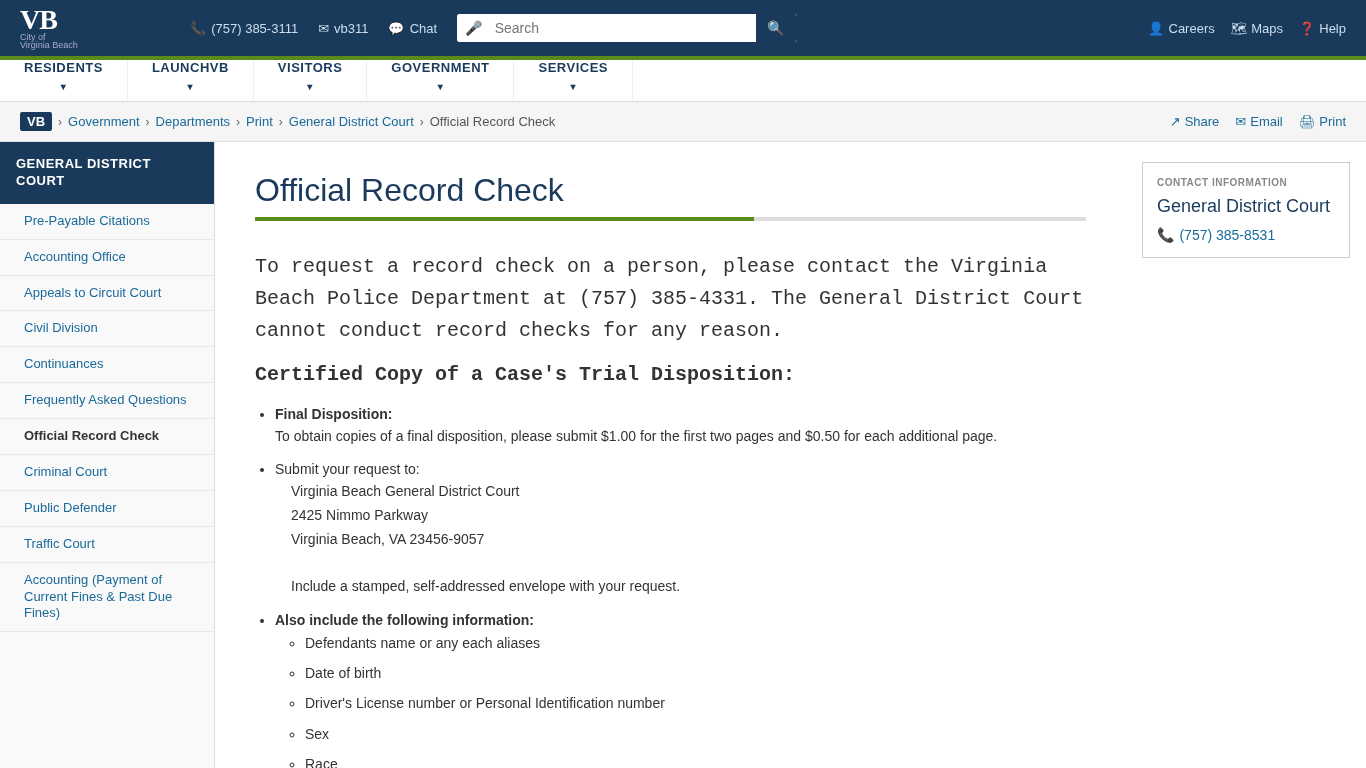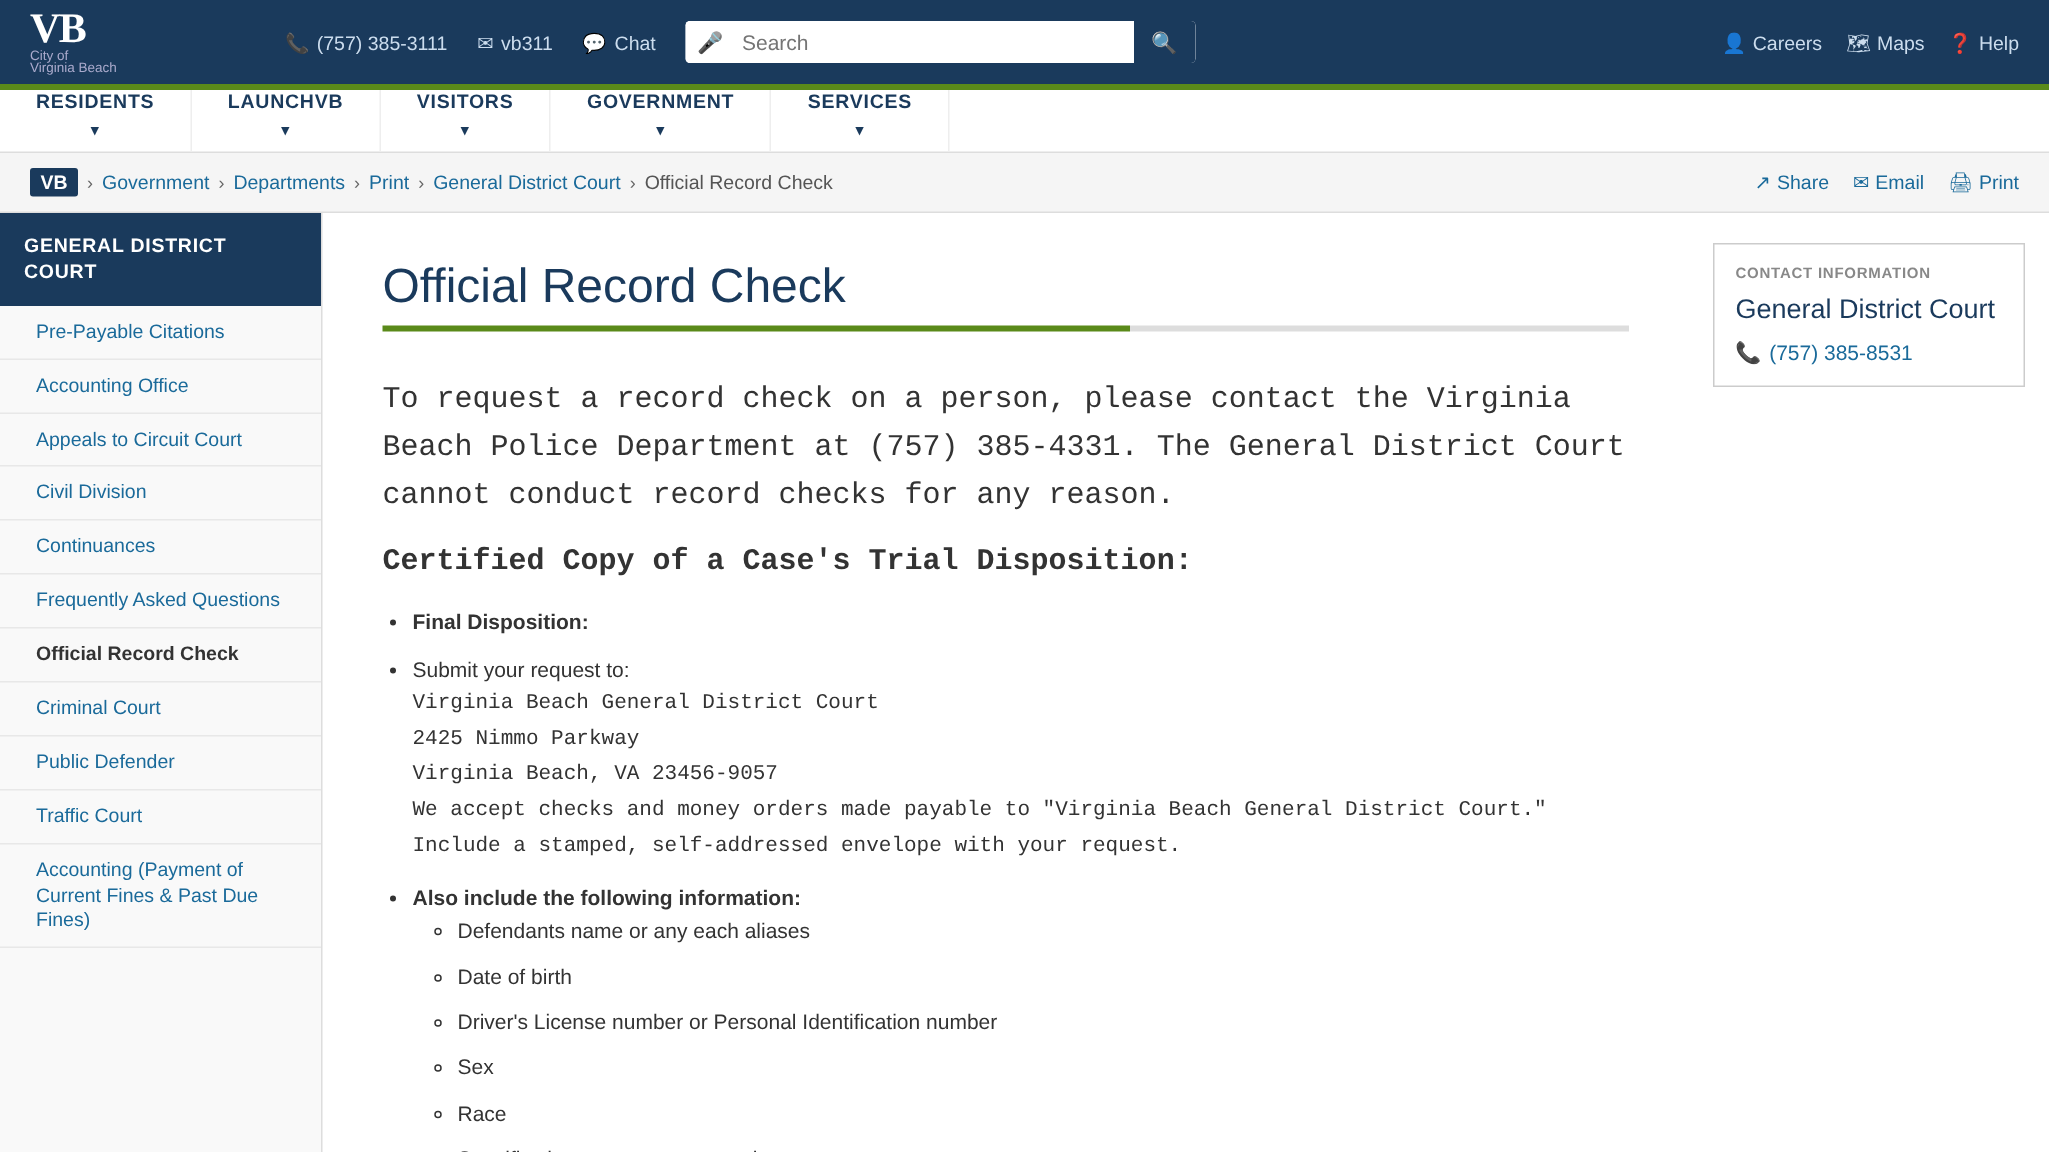--- a/index.html
+++ b/index.html
@@ -242,24 +242,23 @@
       margin-left: 30px;
       list-style-type: circle;
     }
     .content-area ol li {
       margin-bottom: 8px;
       line-height: 1.6;
       font-size: 14px;
     }
     .bold { font-weight: bold; }
     .address-block {
-      margin-left: 0;
+      margin-left: 16px;
       line-height: 1.7;
       font-size: 14px;
-      font-family: Liberation Mono, monospace;
     }
 
     
     .right-sidebar {
       width: 240px;
       min-width: 240px;
       padding: 20px 16px;
     }
     .contact-box {
       border: 1px solid #ccc;
@@ -432,28 +431,29 @@
     <h1 class="page-title">Official Record Check</h1>
     <div class="title-underline"></div>
 
     <p>To request a record check on a person, please contact the Virginia Beach Police Department at (757) 385-4331. The General District Court cannot conduct record checks for any reason.</p>
 
     <p><span class="bold">Certified Copy of a Case's Trial Disposition:</span></p>
 
     <ul>
       <li>
         <span class="bold">Final Disposition:</span><br>
+        <span>To obtain copies of a final disposition, please submit $1.00 for the first two pages and $0.50 for each additional page.</span>
       </li>
       <li>
         <span>Submit your request to:</span><br>
         <div class="address-block">
           <span>Virginia Beach General District Court</span><br>
           <span>2425 Nimmo Parkway</span><br>
           <span>Virginia Beach, VA 23456-9057</span><br>
-          <span>We accept checks and money orders made payable to "Virginia Beach General District Court."</span><br>
+          <br>
           <span>Include a stamped, self-addressed envelope with your request.</span>
         </div>
       </li>
       <li>
         <span class="bold">Also include the following information:</span>
         <ol>
           <li>Defendants name or any each aliases</li>
           <li>Date of birth</li>
           <li>Driver's License number or Personal Identification number</li>
           <li>Sex</li>

